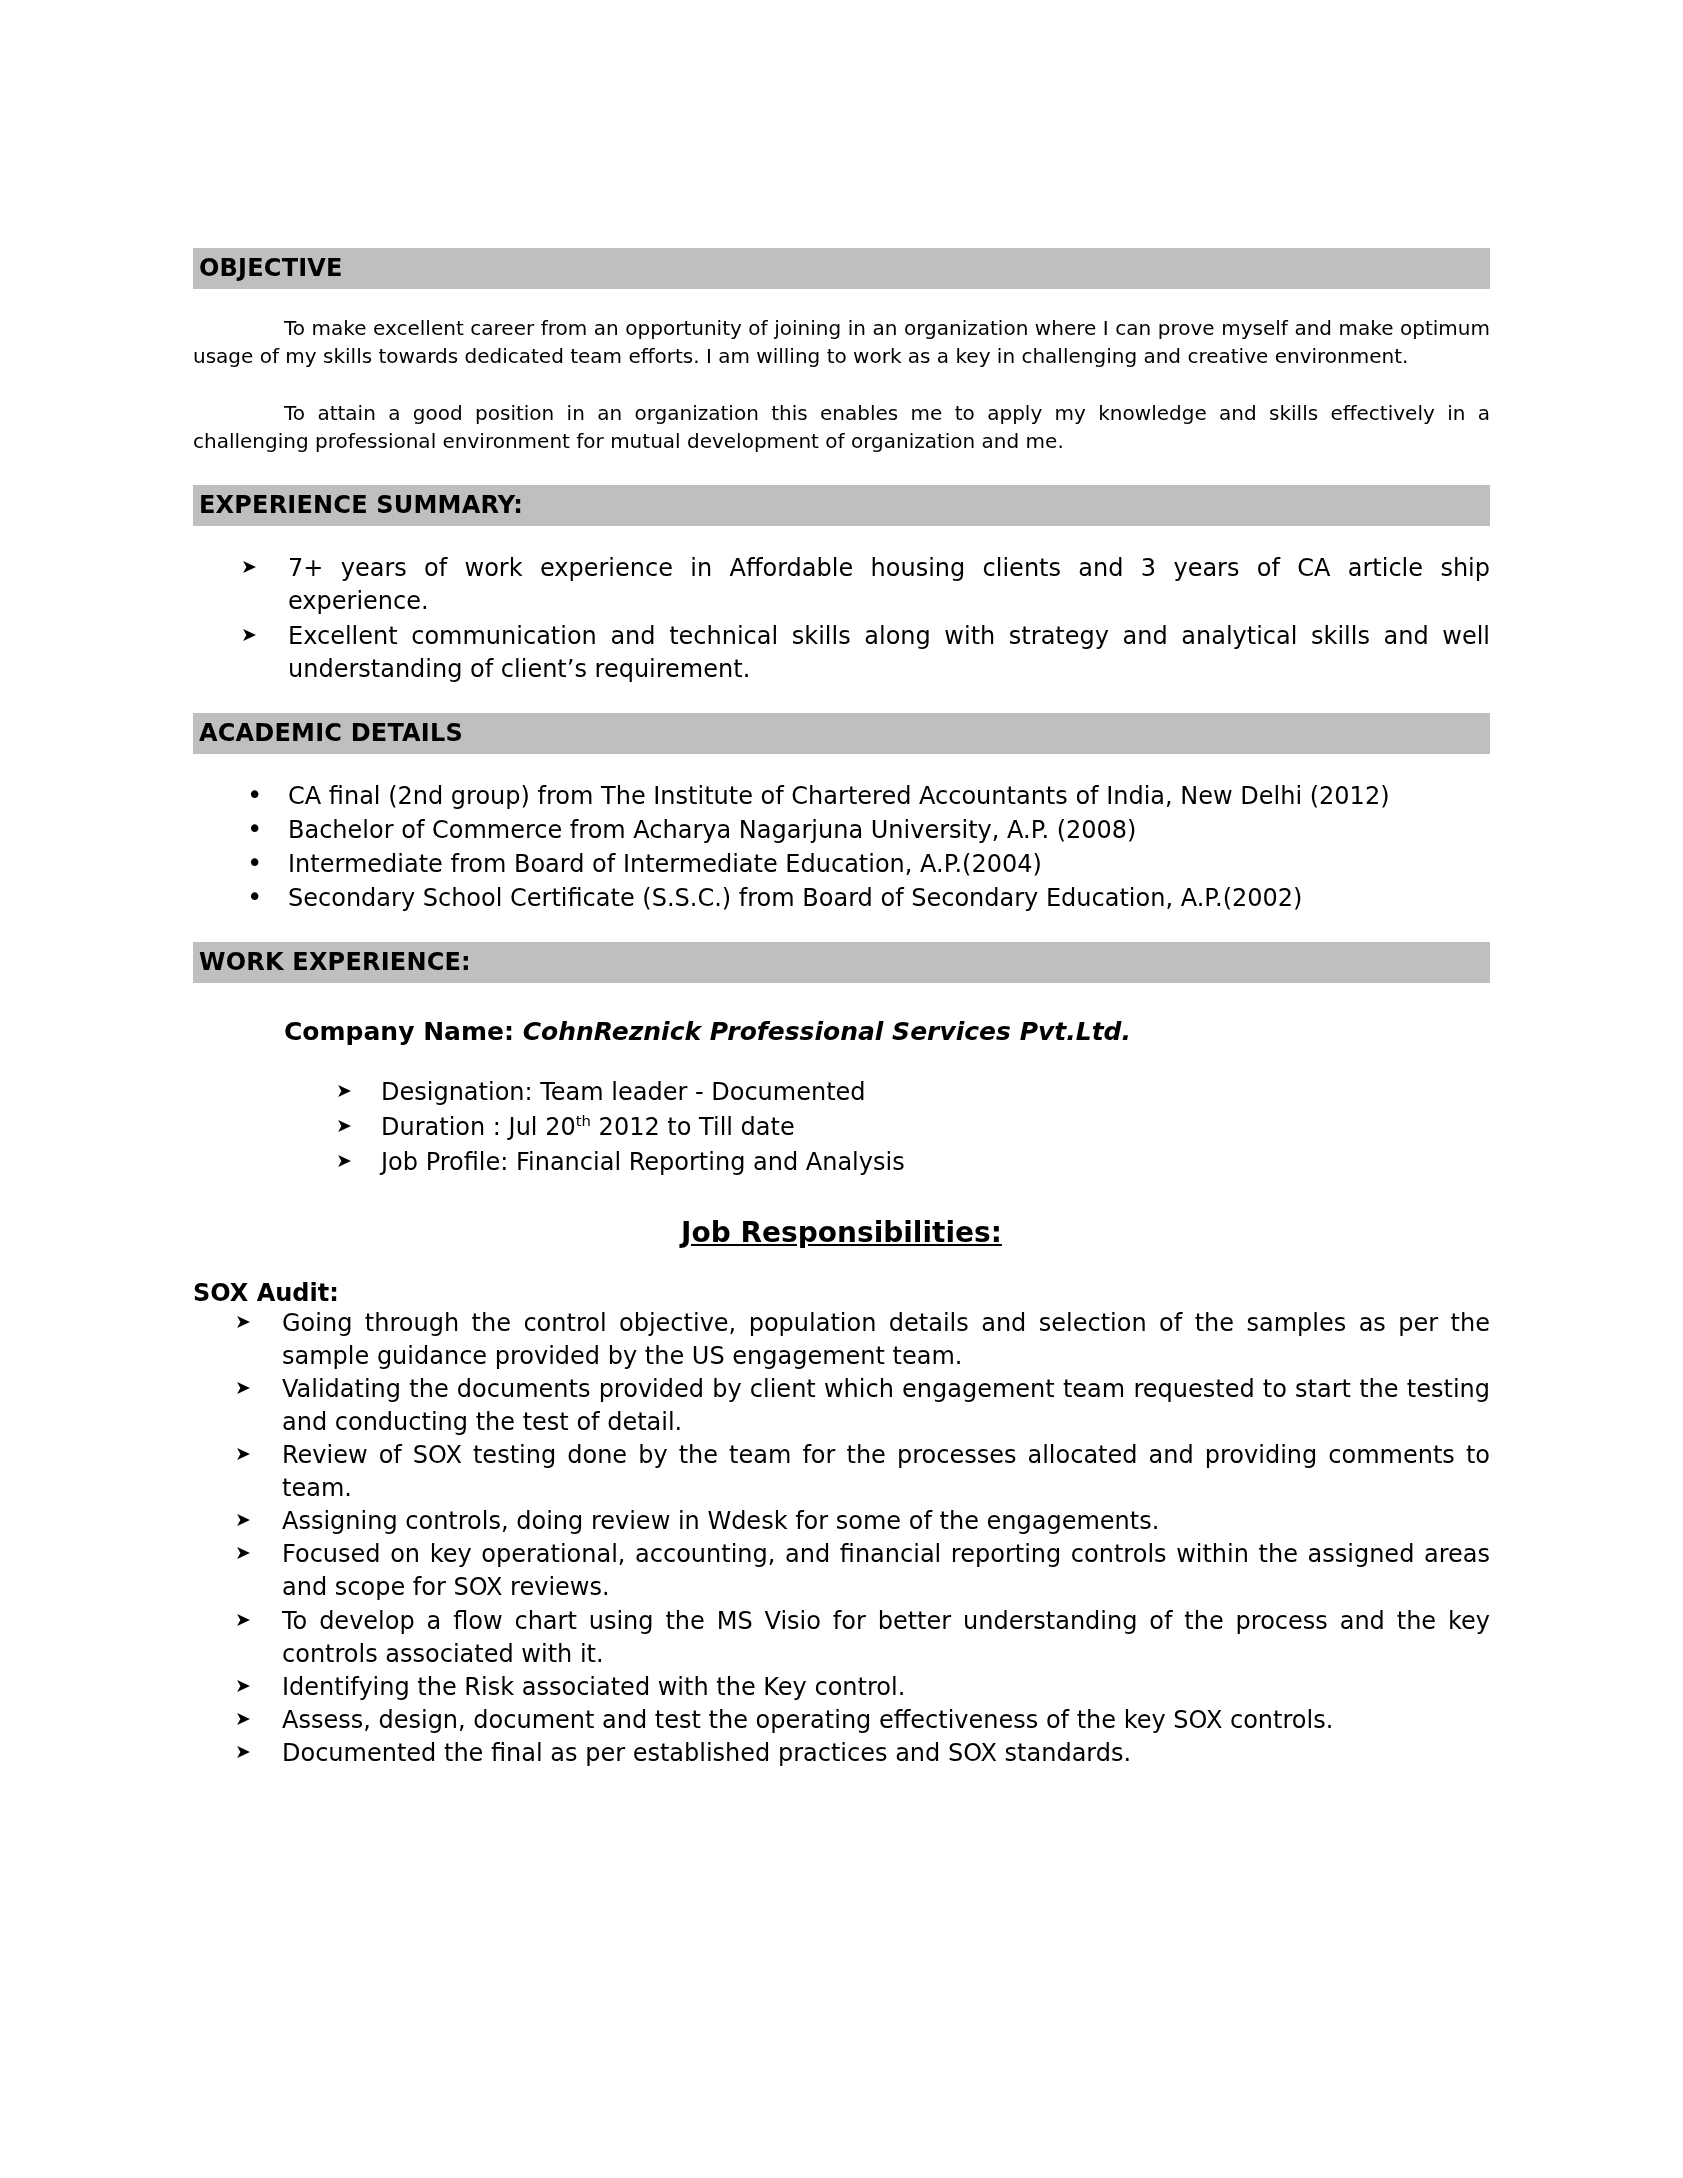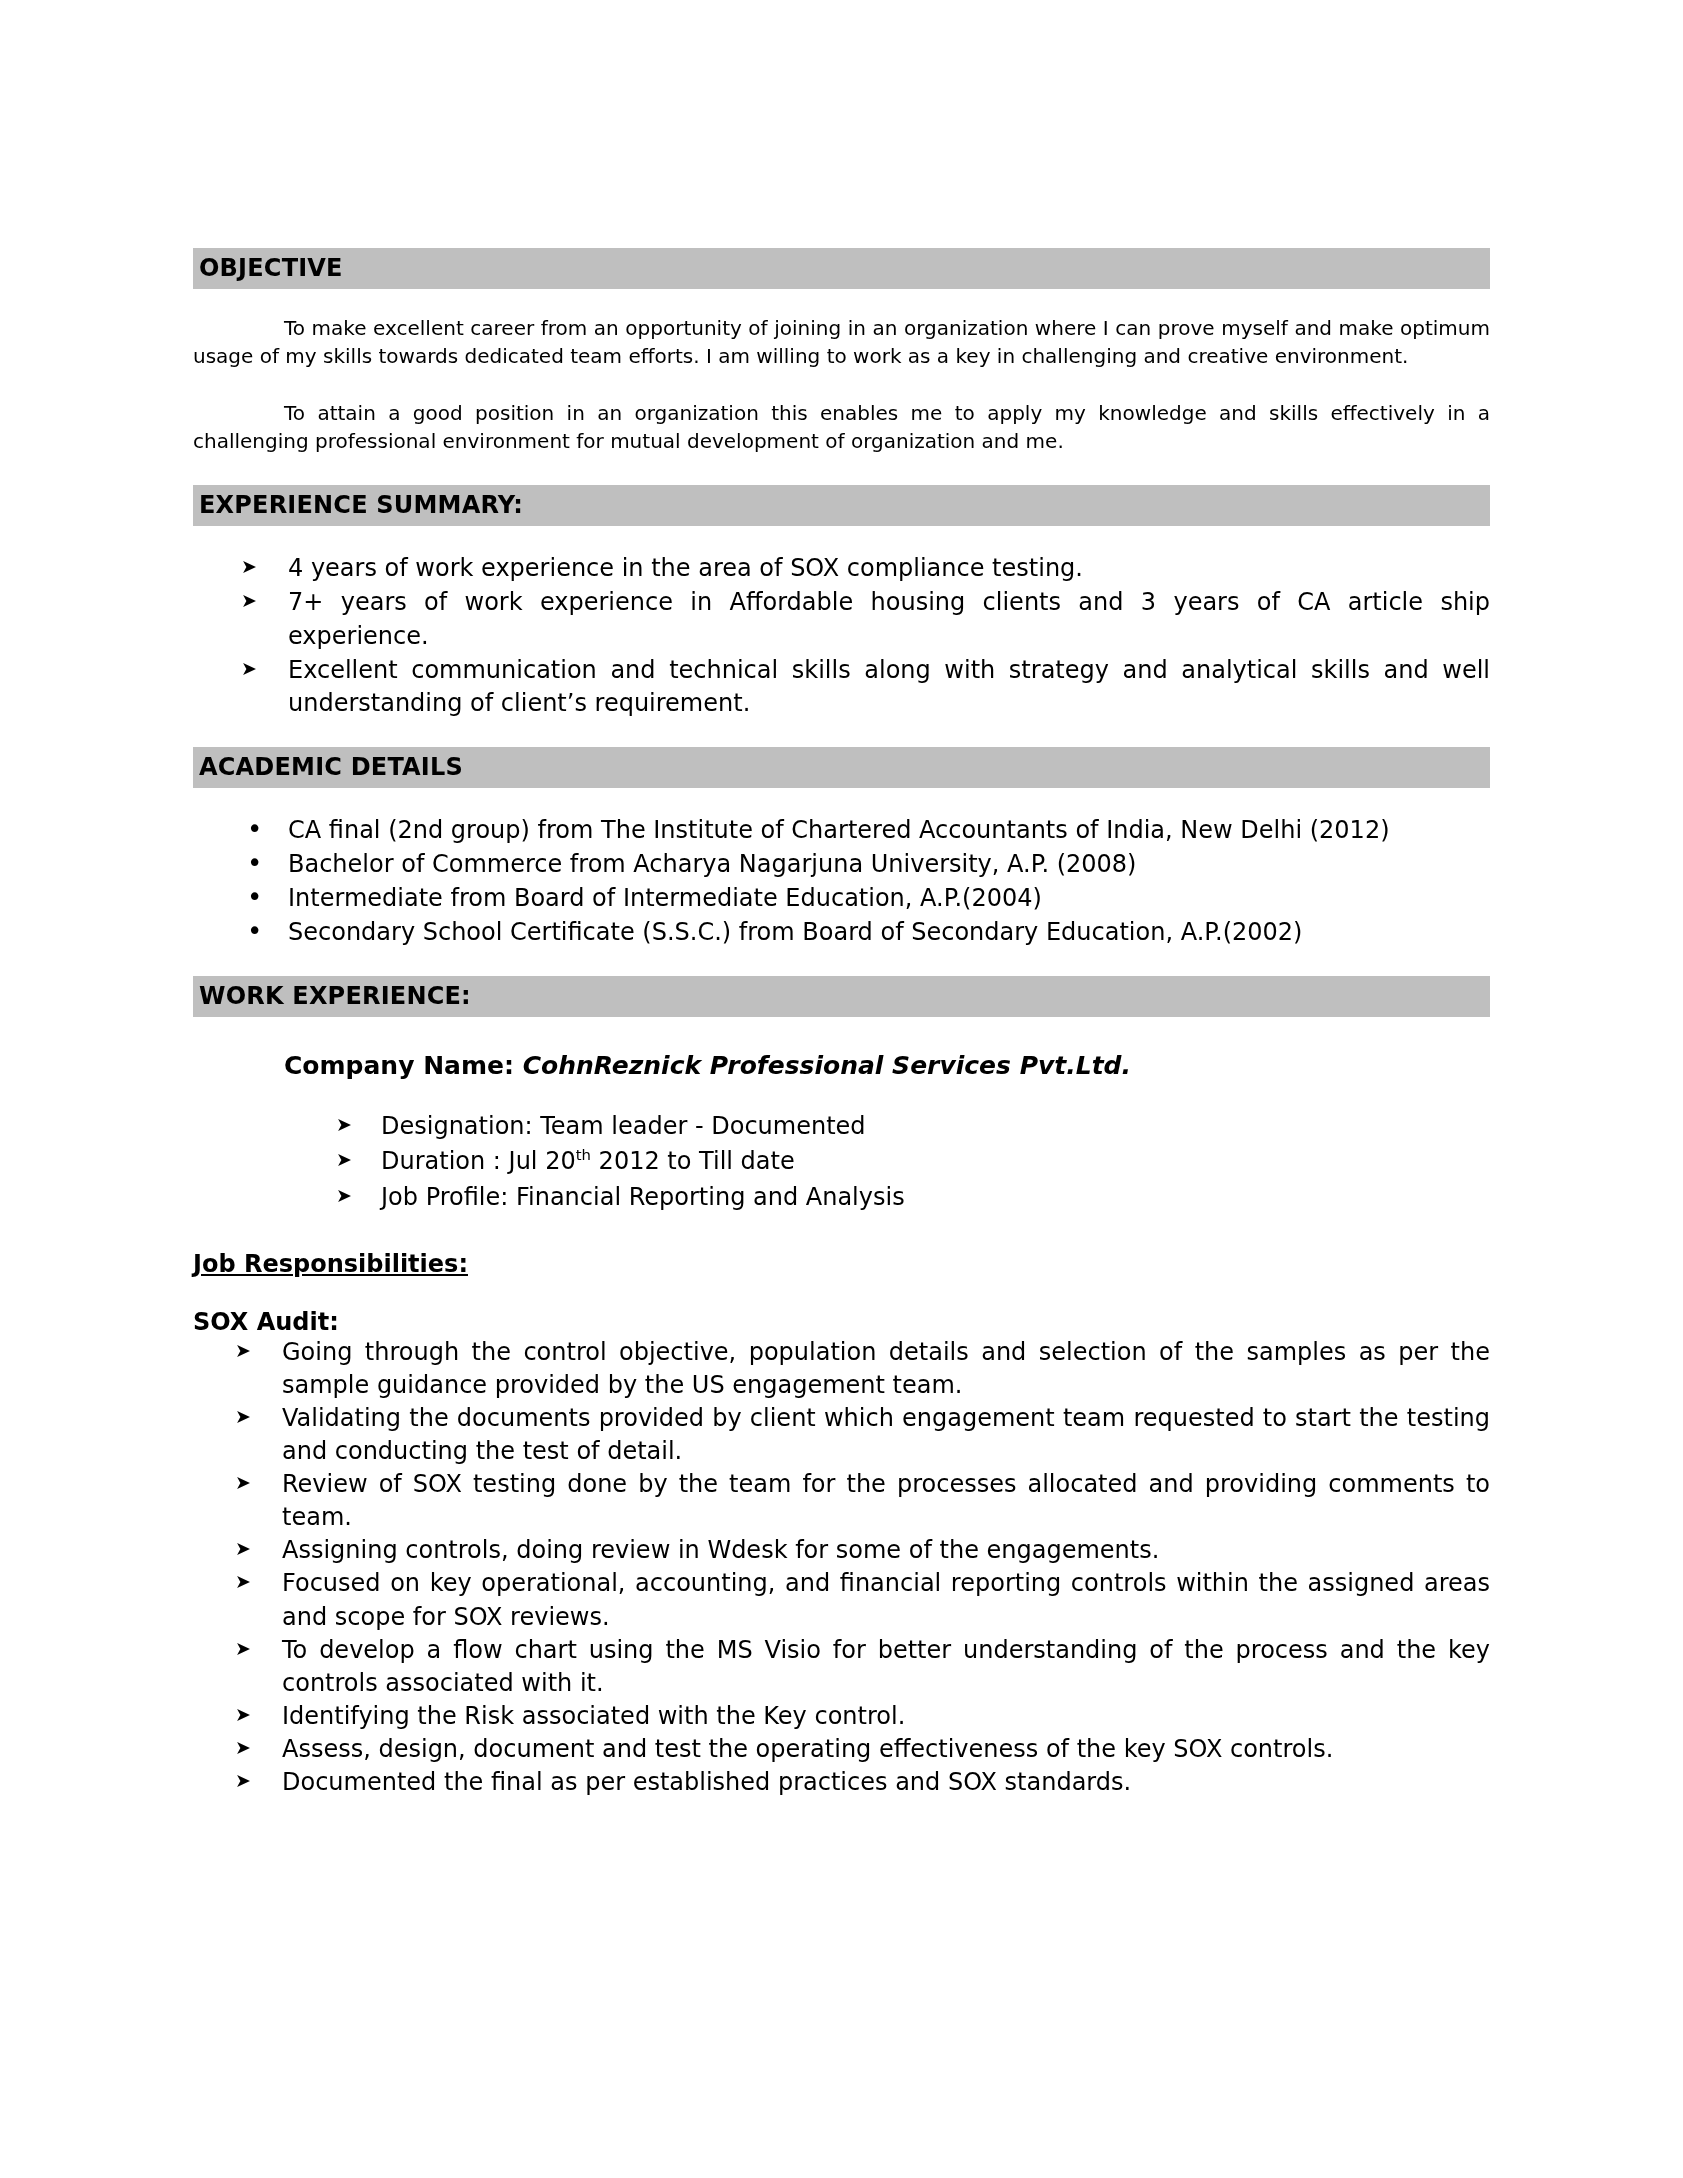--- a/index.html
+++ b/index.html
@@ -96,24 +96,25 @@
   }
   ul.disc > li::before {
     content: "\2022";
     position: absolute;
     left: 54px;
     top: -2px;
     font-size: 26px;
     line-height: 1.38;
   }
   .subhead {
-    font-size: 24px;
+    font-size: 28px;
     font-weight: bold;
     text-decoration: underline;
     margin: 0;
+    text-align: center;
   }
   .bold-head {
     font-size: 24px;
     font-weight: bold;
     margin: 0;
   }
   .company-line {
     font-size: 25px;
     font-weight: bold;
     margin: 0;
@@ -143,21 +144,20 @@
 
   <p class="para indent">To attain a good position in an organization this enables me to apply my knowledge and skills effectively in a challenging professional environment for mutual development of organization and me.</p>
 
   <div class="gap-30"></div>
 
   <div class="section-bar">EXPERIENCE SUMMARY:</div>
 
   <div class="gap-26"></div>
 
   <ul class="arrow lv1">
-    <li>4 years of work experience in the area of SOX compliance testing.</li>
     <li>7+ years of work experience in Affordable housing clients and 3 years of CA article ship experience.</li>
     <li>Excellent communication and technical skills along with strategy and analytical skills and well understanding of client’s requirement.</li>
   </ul>
 
   <div class="gap-26"></div>
 
   <div class="section-bar">ACADEMIC DETAILS</div>
 
   <div class="gap-26"></div>
 

